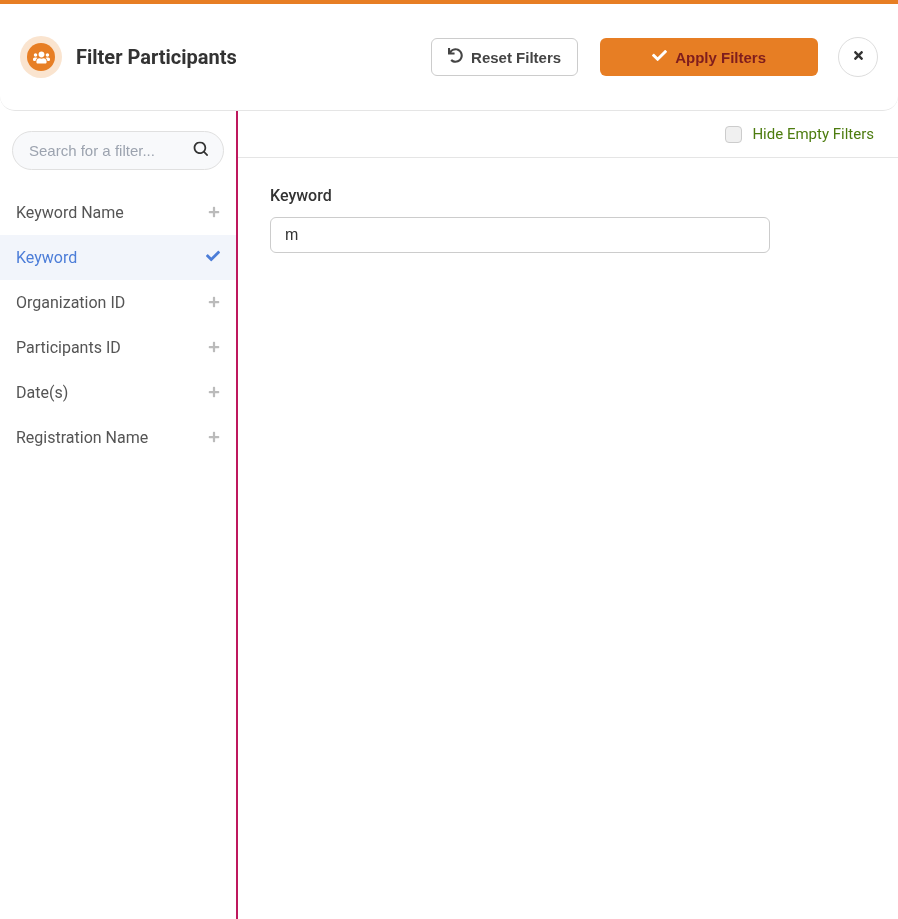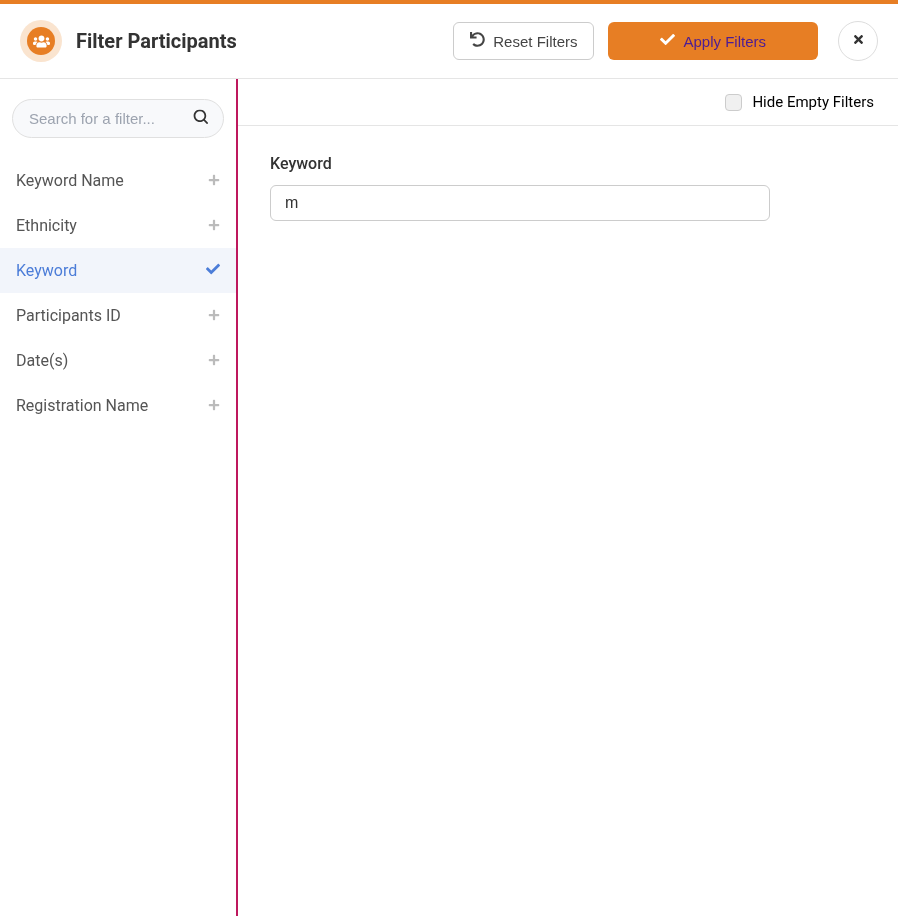--- a/index.html
+++ b/index.html
@@ -15,23 +15,24 @@
       overflow: hidden;
     }
     .top-bar {
       height: 4px;
       background: #e77e24;
       width: 100%;
     }
     .header {
       display: flex;
       align-items: center;
-      padding: 16px 20px;
+      padding: 32px 20px;
       border-bottom: 1px solid #e5e5e5;
       gap: 14px;
+      border-radius: 15px;
     }
     .icon-circle-outer {
       width: 42px;
       height: 42px;
       border-radius: 50%;
       background: #fae4cf;
       display: flex;
       align-items: center;
       justify-content: center;
       flex-shrink: 0;
@@ -52,21 +53,21 @@
     }
     .header-title {
       font-size: 20px;
       font-weight: 700;
       color: #333;
       flex: 1;
     }
     .btn {
       border-radius: 6px;
       font-size: 15px;
-      font-weight: 400;
+      font-weight: 700;
       cursor: pointer;
       display: inline-flex;
       align-items: center;
       justify-content: center;
       gap: 8px;
       padding: 10px 20px;
       border: none;
       text-align: right;
     }
     .btn-reset {
@@ -75,22 +76,23 @@
       color: #444;
       padding: 9px 16px;
     }
     .btn-reset svg {
       width: 15px;
       height: 15px;
       fill: #444;
     }
     .btn-apply {
       background: #e77e24;
-      color: #4c1d95;
+      color: #7f1d1d;
       padding: 10px 52px;
+      margin-left: 8px;
     }
     .btn-apply svg {
       width: 15px;
       height: 15px;
       fill: #fff;
     }
     .btn-close {
       width: 40px;
       height: 40px;
       border-radius: 50%;
@@ -189,21 +191,21 @@
     .checkbox {
       width: 17px;
       height: 17px;
       border: 1px solid #ccc;
       border-radius: 4px;
       background: #f0f0f0;
       cursor: pointer;
     }
     .checkbox-label {
       font-size: 15px;
-      color: #000000;
+      color: #4d7c0f;
       cursor: pointer;
     }
     .main-content {
       padding: 28px 32px;
     }
     .field-label {
       font-size: 16px;
       color: #333;
       margin-bottom: 12px;
       font-weight: 500;
@@ -268,30 +270,30 @@
         </span>
       </div>
     </div>
     <div class="filter-list" id="filter-list">
         <div class="filter-item">
           <span>Keyword Name</span>
           <span class="filter-item-icon"><svg viewBox="0 0 448 512">
               <path d="M416 208H272V64c0-17.7-14.3-32-32-32h-32c-17.7 0-32 14.3-32 32v144H32c-17.7 0-32 14.3-32 32v32c0 17.7 14.3 32 32 32h144v144c0 17.7 14.3 32 32 32h32c17.7 0 32-14.3 32-32V304h144c17.7 0 32-14.3 32-32v-32c0-17.7-14.3-32-32-32z"></path>
             </svg></span>
         </div>
-        <div class="filter-item">
-          <span>Ethnicity</span>
-          <span class="filter-item-icon"><svg viewBox="0 0 448 512">
-              <path d="M416 208H272V64c0-17.7-14.3-32-32-32h-32c-17.7 0-32 14.3-32 32v144H32c-17.7 0-32 14.3-32 32v32c0 17.7 14.3 32 32 32h144v144c0 17.7 14.3 32 32 32h32c17.7 0 32-14.3 32-32V304h144c17.7 0 32-14.3 32-32v-32c0-17.7-14.3-32-32-32z"></path>
-            </svg></span>
-        </div>
         <div class="filter-item active">
           <span>Keyword</span>
           <span class="filter-item-icon"><svg viewBox="0 0 512 512">
               <path d="M173.9 439.4l-166.4-166.4c-10-10-10-26.2 0-36.2l36.2-36.2c10-10 26.2-10 36.2 0L192 312.7 432.1 72.6c10-10 26.2-10 36.2 0l36.2 36.2c10 10 10 26.2 0 36.2L210.1 439.4c-10 10-26.2 10-36.2 0z"></path>
+            </svg></span>
+        </div>
+        <div class="filter-item">
+          <span>Organization ID</span>
+          <span class="filter-item-icon"><svg viewBox="0 0 448 512">
+              <path d="M416 208H272V64c0-17.7-14.3-32-32-32h-32c-17.7 0-32 14.3-32 32v144H32c-17.7 0-32 14.3-32 32v32c0 17.7 14.3 32 32 32h144v144c0 17.7 14.3 32 32 32h32c17.7 0 32-14.3 32-32V304h144c17.7 0 32-14.3 32-32v-32c0-17.7-14.3-32-32-32z"></path>
             </svg></span>
         </div>
         <div class="filter-item">
           <span>Participants ID</span>
           <span class="filter-item-icon"><svg viewBox="0 0 448 512">
               <path d="M416 208H272V64c0-17.7-14.3-32-32-32h-32c-17.7 0-32 14.3-32 32v144H32c-17.7 0-32 14.3-32 32v32c0 17.7 14.3 32 32 32h144v144c0 17.7 14.3 32 32 32h32c17.7 0 32-14.3 32-32V304h144c17.7 0 32-14.3 32-32v-32c0-17.7-14.3-32-32-32z"></path>
             </svg></span>
         </div>
         <div class="filter-item">
           <span>Date(s)</span>

